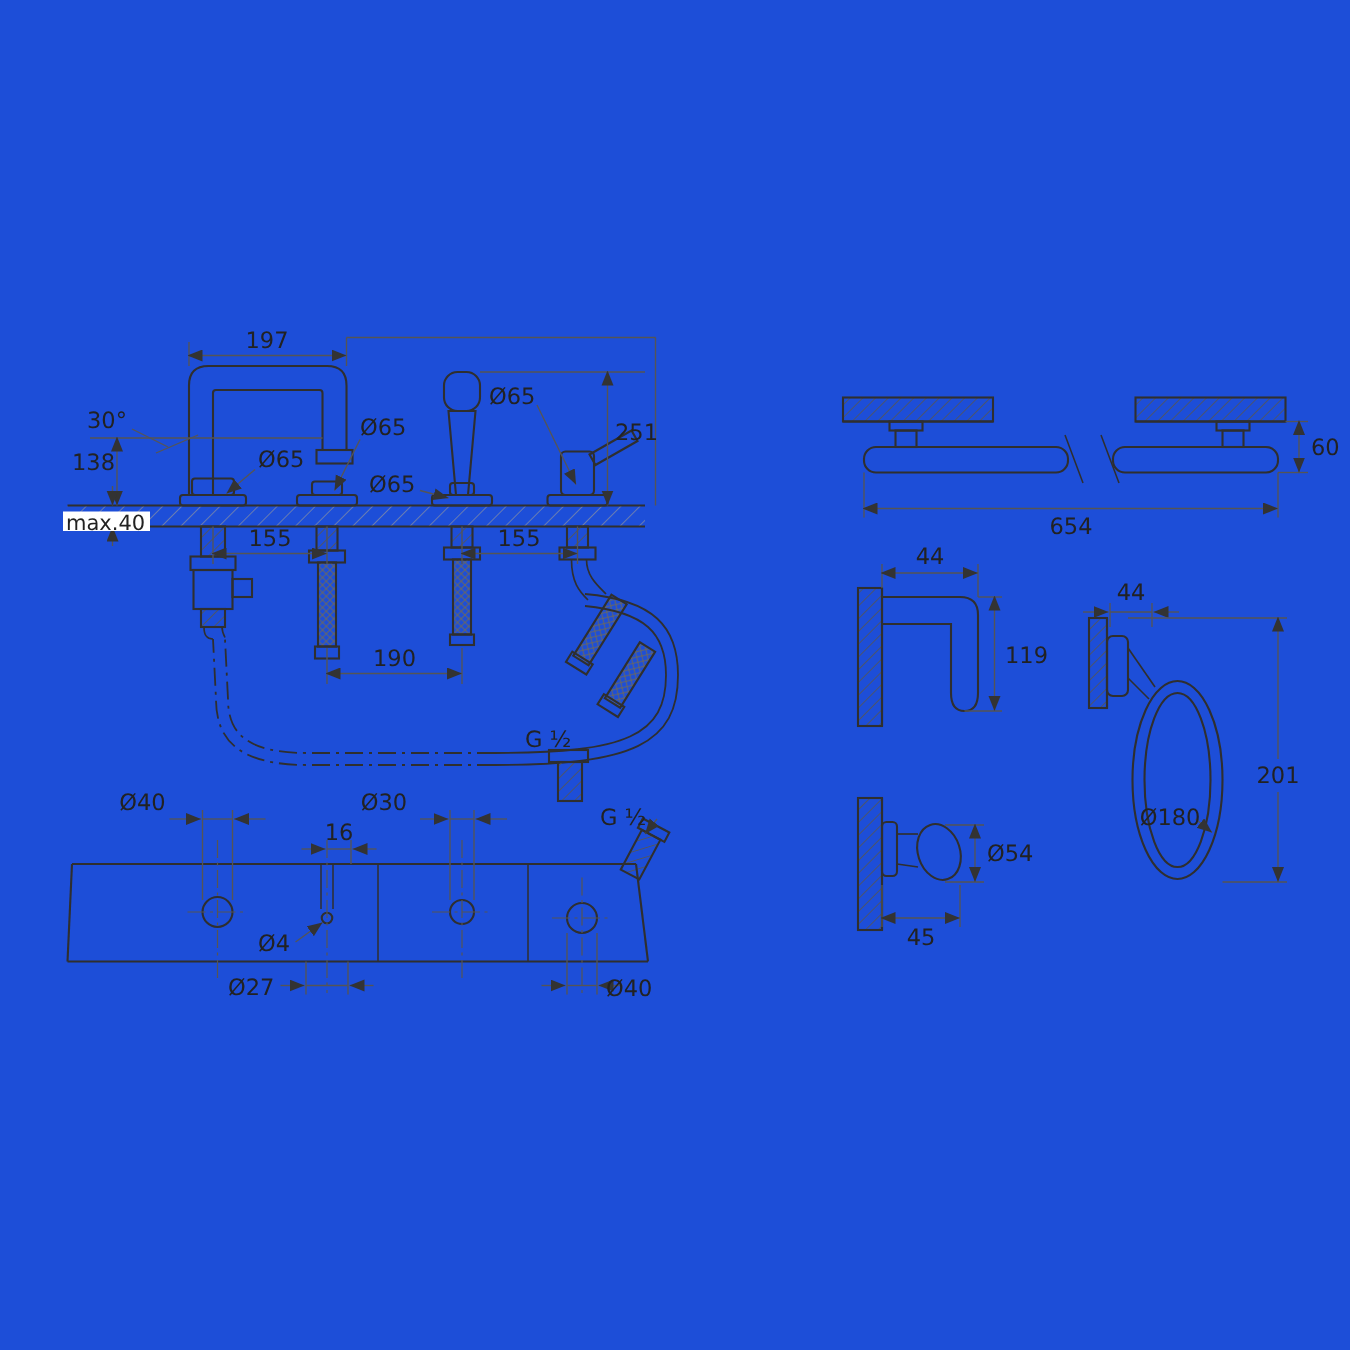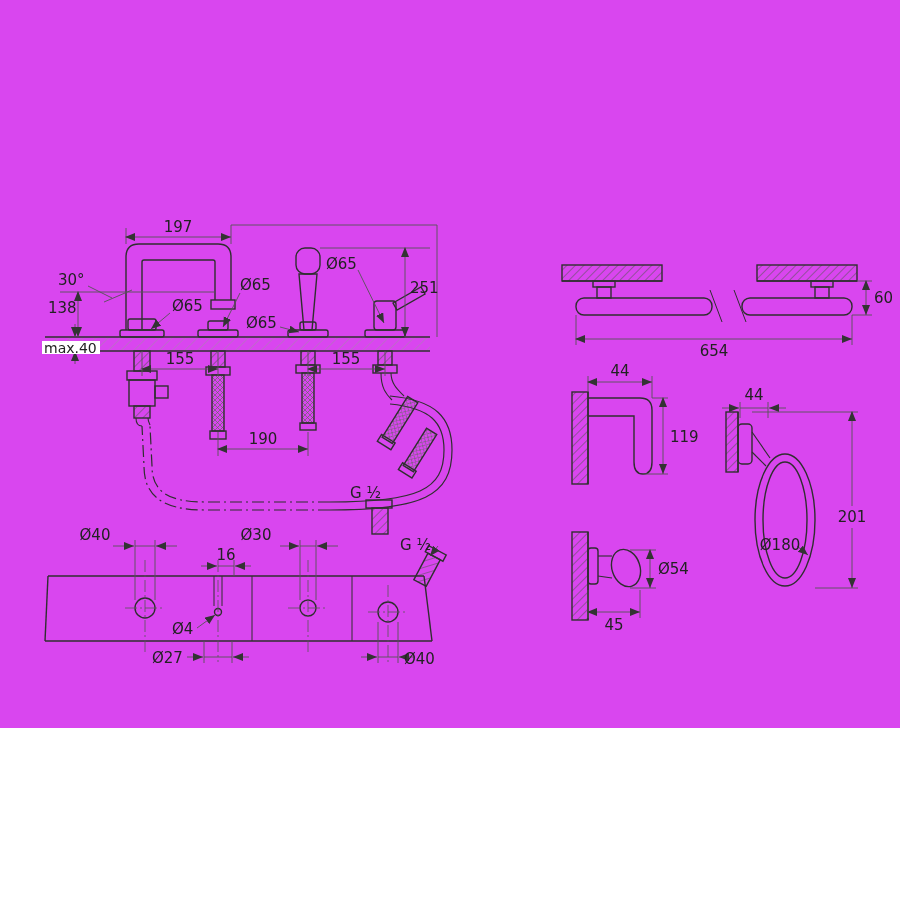--- a/index.html
+++ b/index.html
@@ -1,16 +1,16 @@
 <!DOCTYPE html>
 <html><head>
 <meta charset="utf-8">
 <style>
   html,body{margin:0;padding:0;background:#fff;}
-  .page{width:900px;height:728px;background:#d946ef;position:relative;font-family:"DejaVu Sans",sans-serif;}
+  .page{width:900px;height:900px;background:#1d4ed8;position:relative;font-family:"DejaVu Sans",sans-serif;}
   svg text{font-family:"DejaVu Sans",sans-serif;font-size:15px;fill:#222;}
   svg text.small{font-size:14px;}
 </style>
 </head>
 <body>
 
 <div class="page">
 <svg width="900" height="900" viewBox="0 0 900 900">
   <defs>
     <marker id="ae" markerWidth="12" markerHeight="9" refX="10" refY="4" orient="auto" markerUnits="userSpaceOnUse">

